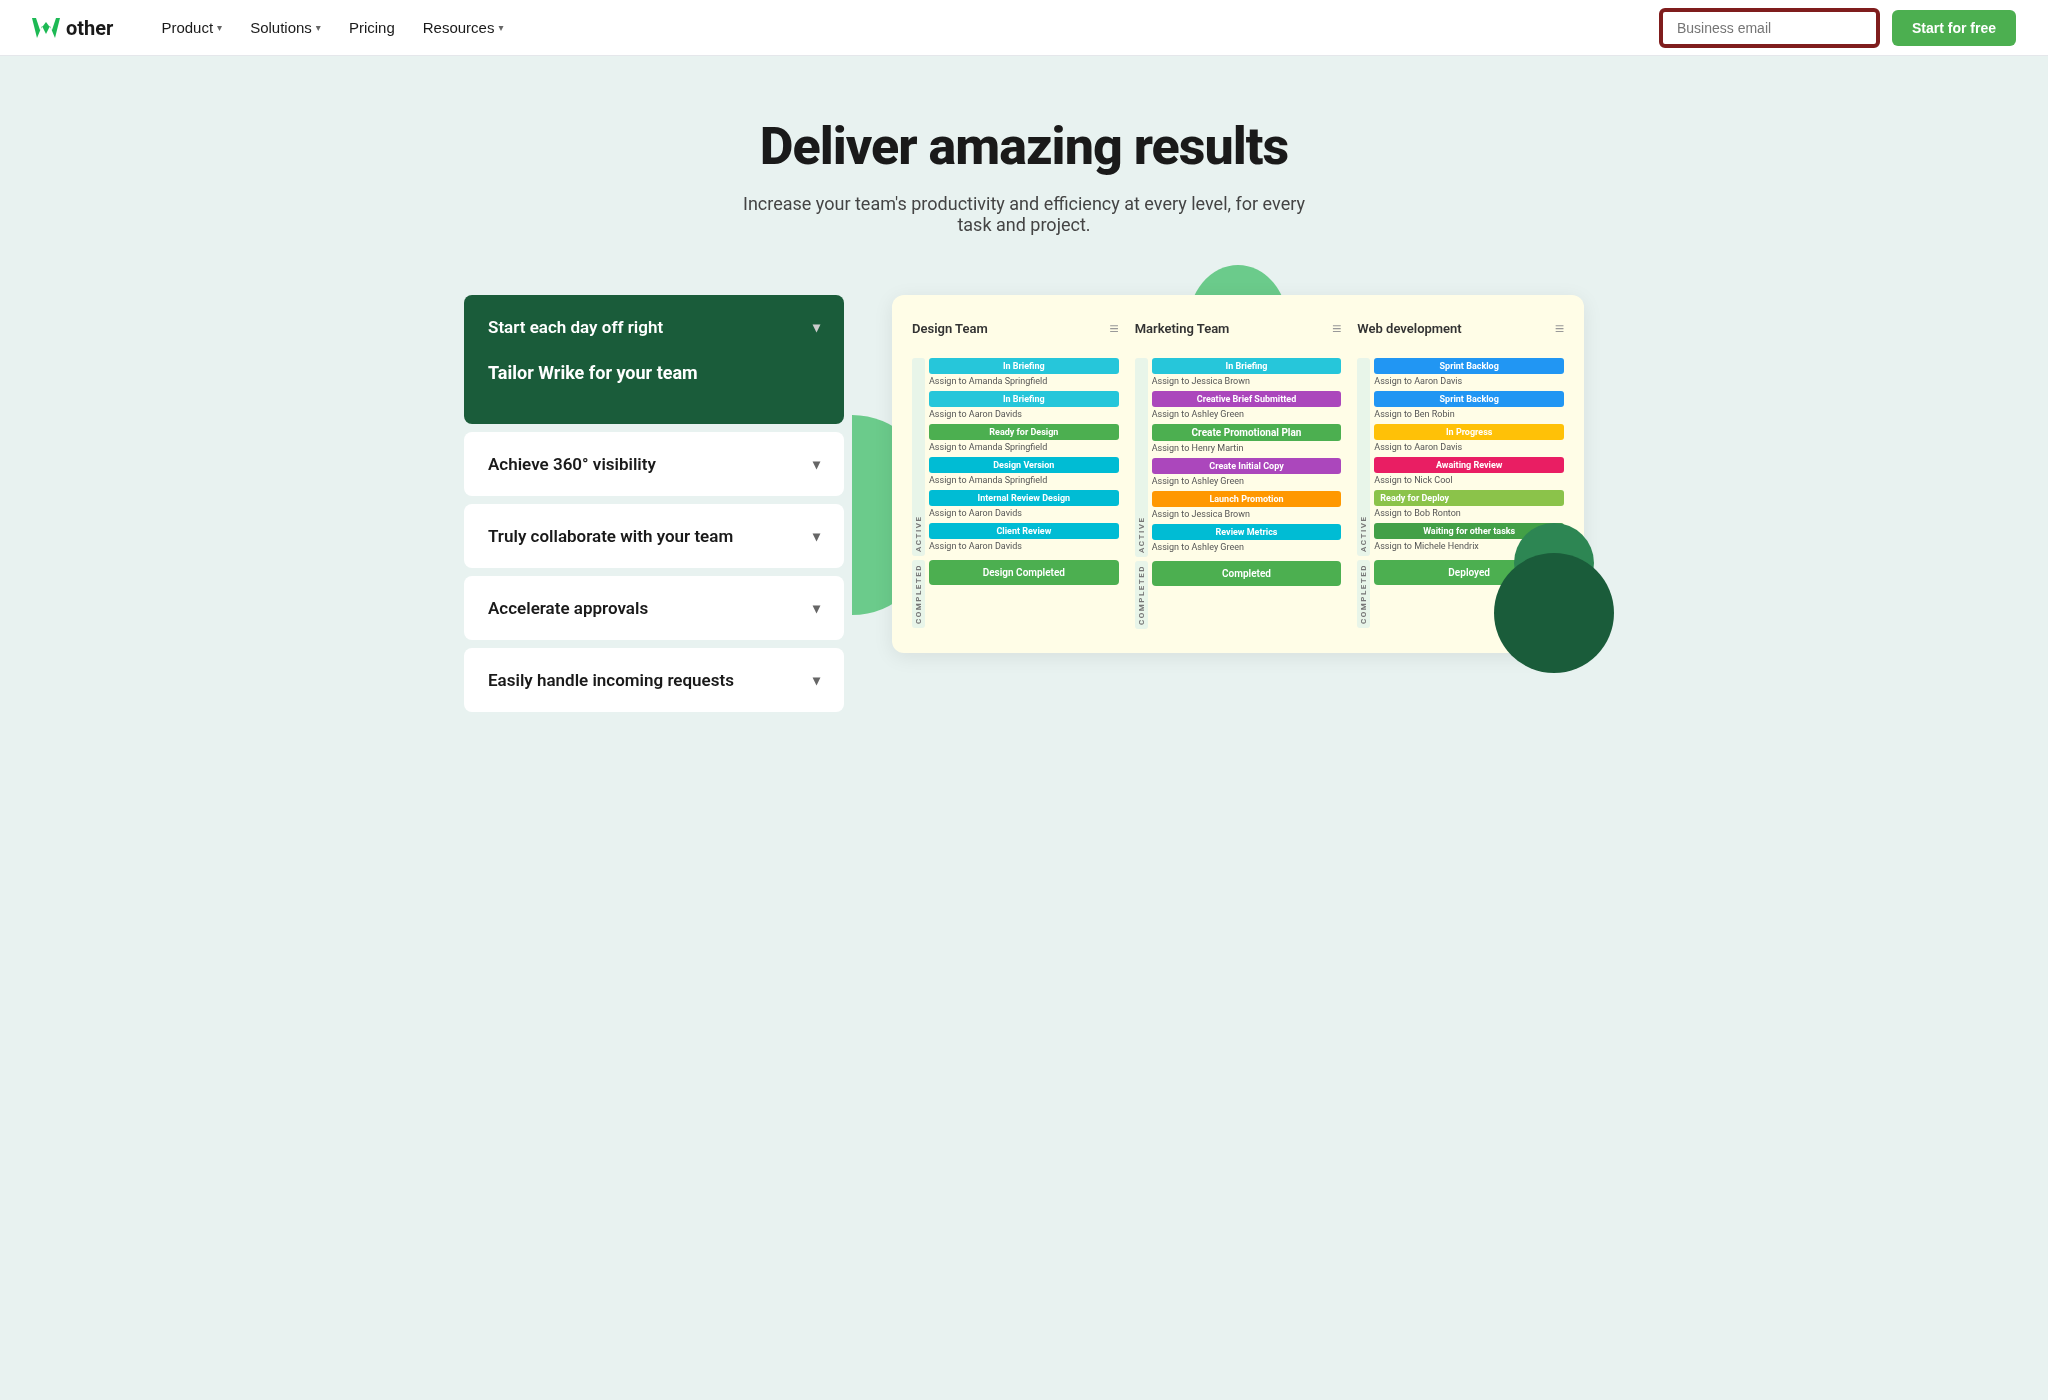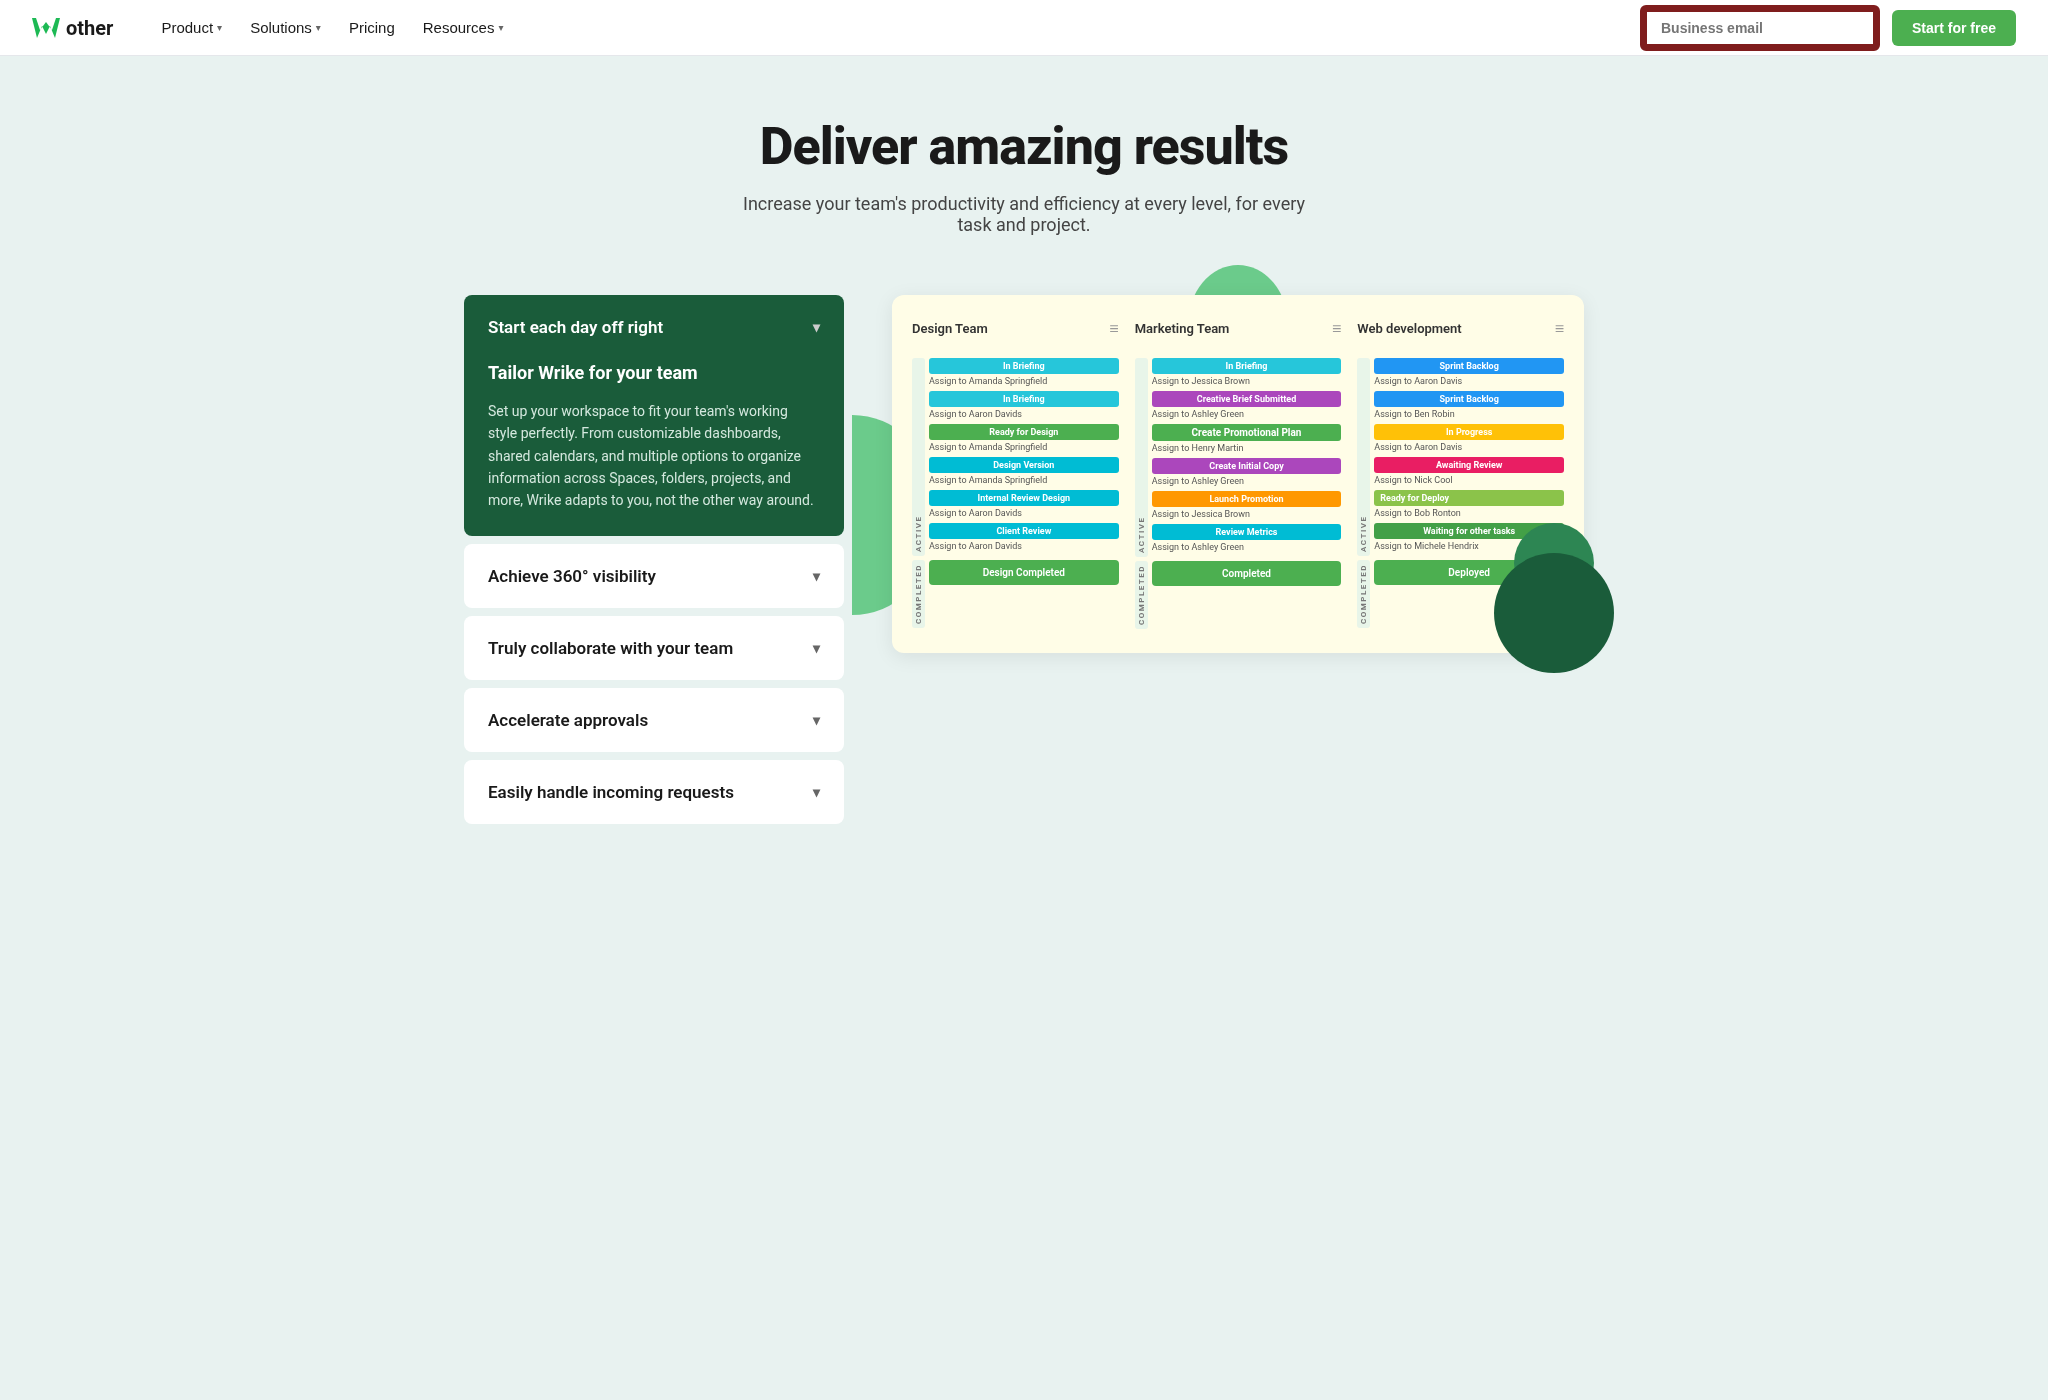--- a/index.html
+++ b/index.html
@@ -19,23 +19,23 @@
     .nav-logo-text { font-size: 20px; font-weight: 700; color: #1a1a1a; }
     .nav-links { display: flex; gap: 4px; flex: 1; }
     .nav-link {
       display: flex; align-items: center; gap: 4px;
       padding: 6px 12px; font-size: 15px; color: #1a1a1a;
       text-decoration: none; cursor: pointer; border: none; background: none;
     }
     .nav-chevron { font-size: 10px; color: #666; }
     .nav-right { display: flex; align-items: center; gap: 12px; }
     .nav-email-input {
-      border: 7px solid #7f1d1d; border-radius: 6px;
+      border: 4px solid #7f1d1d; border-radius: 6px;
       padding: 8px 14px; font-size: 14px; color: #9ca3af;
-      width: 240px; outline: none; font-weight: bold;
+      width: 221px; outline: none;
     }
     .nav-cta {
       background: #4caf50; color: #fff; border: none; border-radius: 6px;
       padding: 10px 20px; font-size: 14px; font-weight: 600; cursor: pointer;
       white-space: nowrap;
     }
 
     
     .hero {
       text-align: center;
@@ -192,21 +192,20 @@
 
   <div class="accordion">
 
     <div class="accordion-item active">
       <div class="accordion-header">
         <span>Start each day off right</span>
         <span class="accordion-chevron">▾</span>
       </div>
       <div class="accordion-body">
         <div class="accordion-title">Tailor Wrike for your team</div>
-        <div>Set up your workspace to fit your team's working style perfectly. From customizable dashboards, shared calendars, and multiple options to organize information across Spaces, folders, projects, and more, Wrike adapts to you, not the other way around.</div>
       </div>
     </div>
 
     <div class="accordion-item">
       <div class="accordion-header">
         <span>Achieve 360° visibility</span>
         <span class="accordion-chevron">▾</span>
       </div>
     </div>
 

